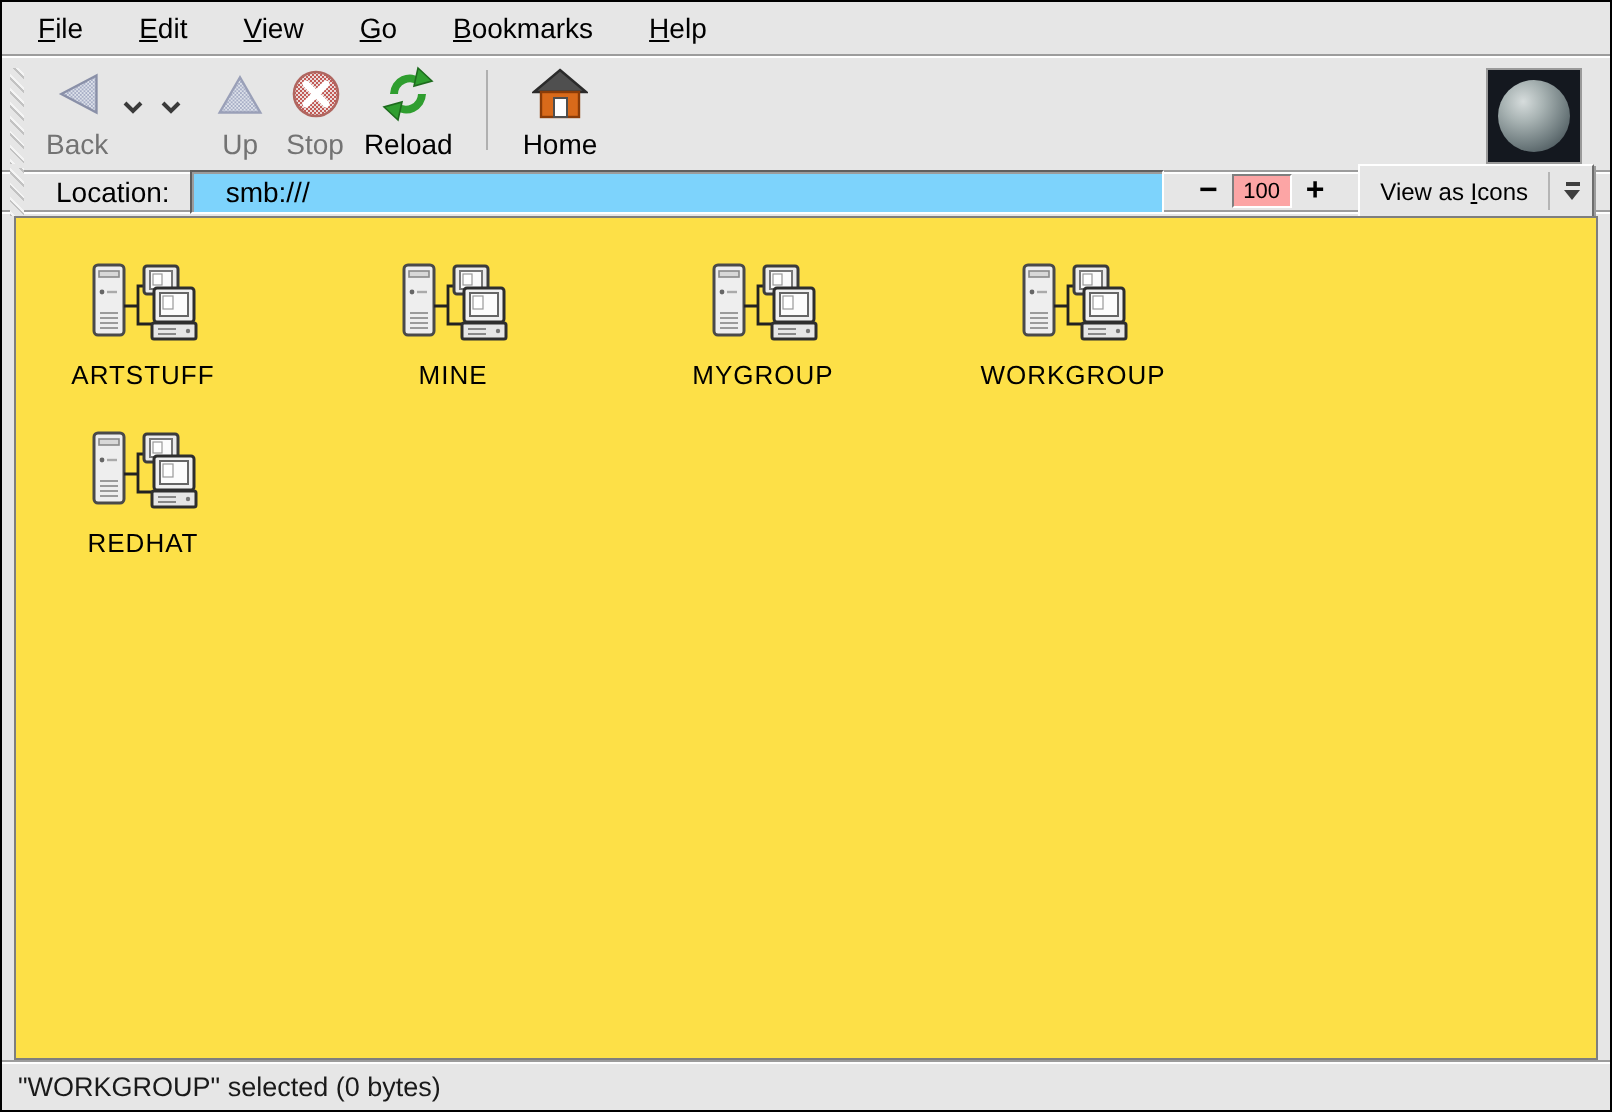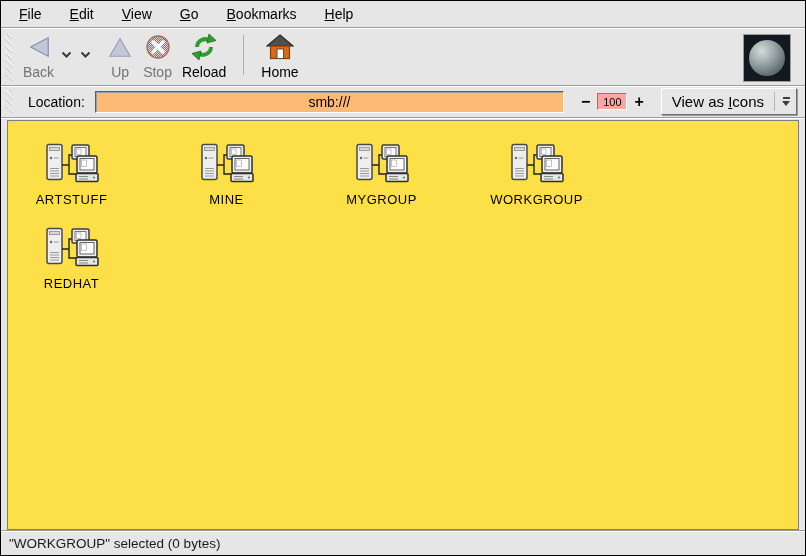--- a/index.html
+++ b/index.html
@@ -37,40 +37,40 @@
     margin-left:auto; margin-right:6px; margin-top:1px;
     width:48px; height:48px; background:#14181f;
     border:1px solid #9a9a9a; display:flex; align-items:center; justify-content:center;
   }
   .globe {
     width:36px; height:36px; border-radius:50%;
     background:radial-gradient(circle at 35% 30%, #d6dcdc 0%, #a7b2b2 30%, #6d7a7d 65%, #434f54 90%, #39454a 100%);
   }
   
   .locationbar {
-    height:32px; display:flex; align-items:center; padding:0 8px 0 2px;
+    height:20px; display:flex; align-items:center; padding:0 8px 0 2px;
     font-size:14px; border-bottom:1px solid #9c9c9c; box-shadow:0 1px 0 #fff;
     flex:0 0 auto;
   }
   .locationbar .grip { height:24px; align-self:center; margin:0 6px 0 2px; }
   .loc-label { margin:0 10px 0 10px; white-space:nowrap; }
   .loc-input {
-    flex:1; height:22px; background:#fdba74; font-size:14px; padding:0 17px;
+    flex:1; height:22px; background:#7dd3fc; font-size:14px; padding:0 17px;
     border:1px solid; border-color:#5f5f5f #ffffff #ffffff #5f5f5f;
-    box-shadow:inset 1px 1px 0 #9c9c9c; font-family:"Liberation Sans",sans-serif;text-align:center;
+    box-shadow:inset 1px 1px 0 #9c9c9c; font-family:"Liberation Sans",sans-serif;
   }
   .zoom-btn { font-weight:bold; font-size:16px; padding:0 7px; cursor:default; }
   .zoom-level {
     width:30px; height:17px; line-height:16px; text-align:center; font-size:11px;
     background:#fca5a5; border:1px solid; border-color:#7f7f7f #ffffff #ffffff #7f7f7f;
   }
   .view-as {
     display:flex; align-items:center; height:27px; margin-left:10px;
     background:#e6e6e6; border:1px solid; border-color:#ffffff #6e6e6e #6e6e6e #ffffff;
-    box-shadow:1px 1px 0 #9c9c9c; padding:0 6px 0 10px; font-size:15px; cursor:default;
+    box-shadow:1px 1px 0 #9c9c9c; padding:0 6px 0 10px; font-size:12px; cursor:default;
   }
   .omi { display:flex; flex-direction:column; align-items:center; margin-left:10px;
          border-left:1px solid #b5b5b5; padding-left:7px; height:19px; justify-content:center; }
   .omi-bar { width:7px; height:2px; background:#3e3e3e; margin-bottom:2px; }
   .omi-tri { width:0; height:0; border-left:4px solid transparent; border-right:4px solid transparent; border-top:5px solid #3e3e3e; }
   
   .content {
     flex:1; background:#fde047; margin:2px 6px 0 6px;
     border:1px solid #7e7e7e; overflow:hidden; padding:22px 0 0 12px;
   }

